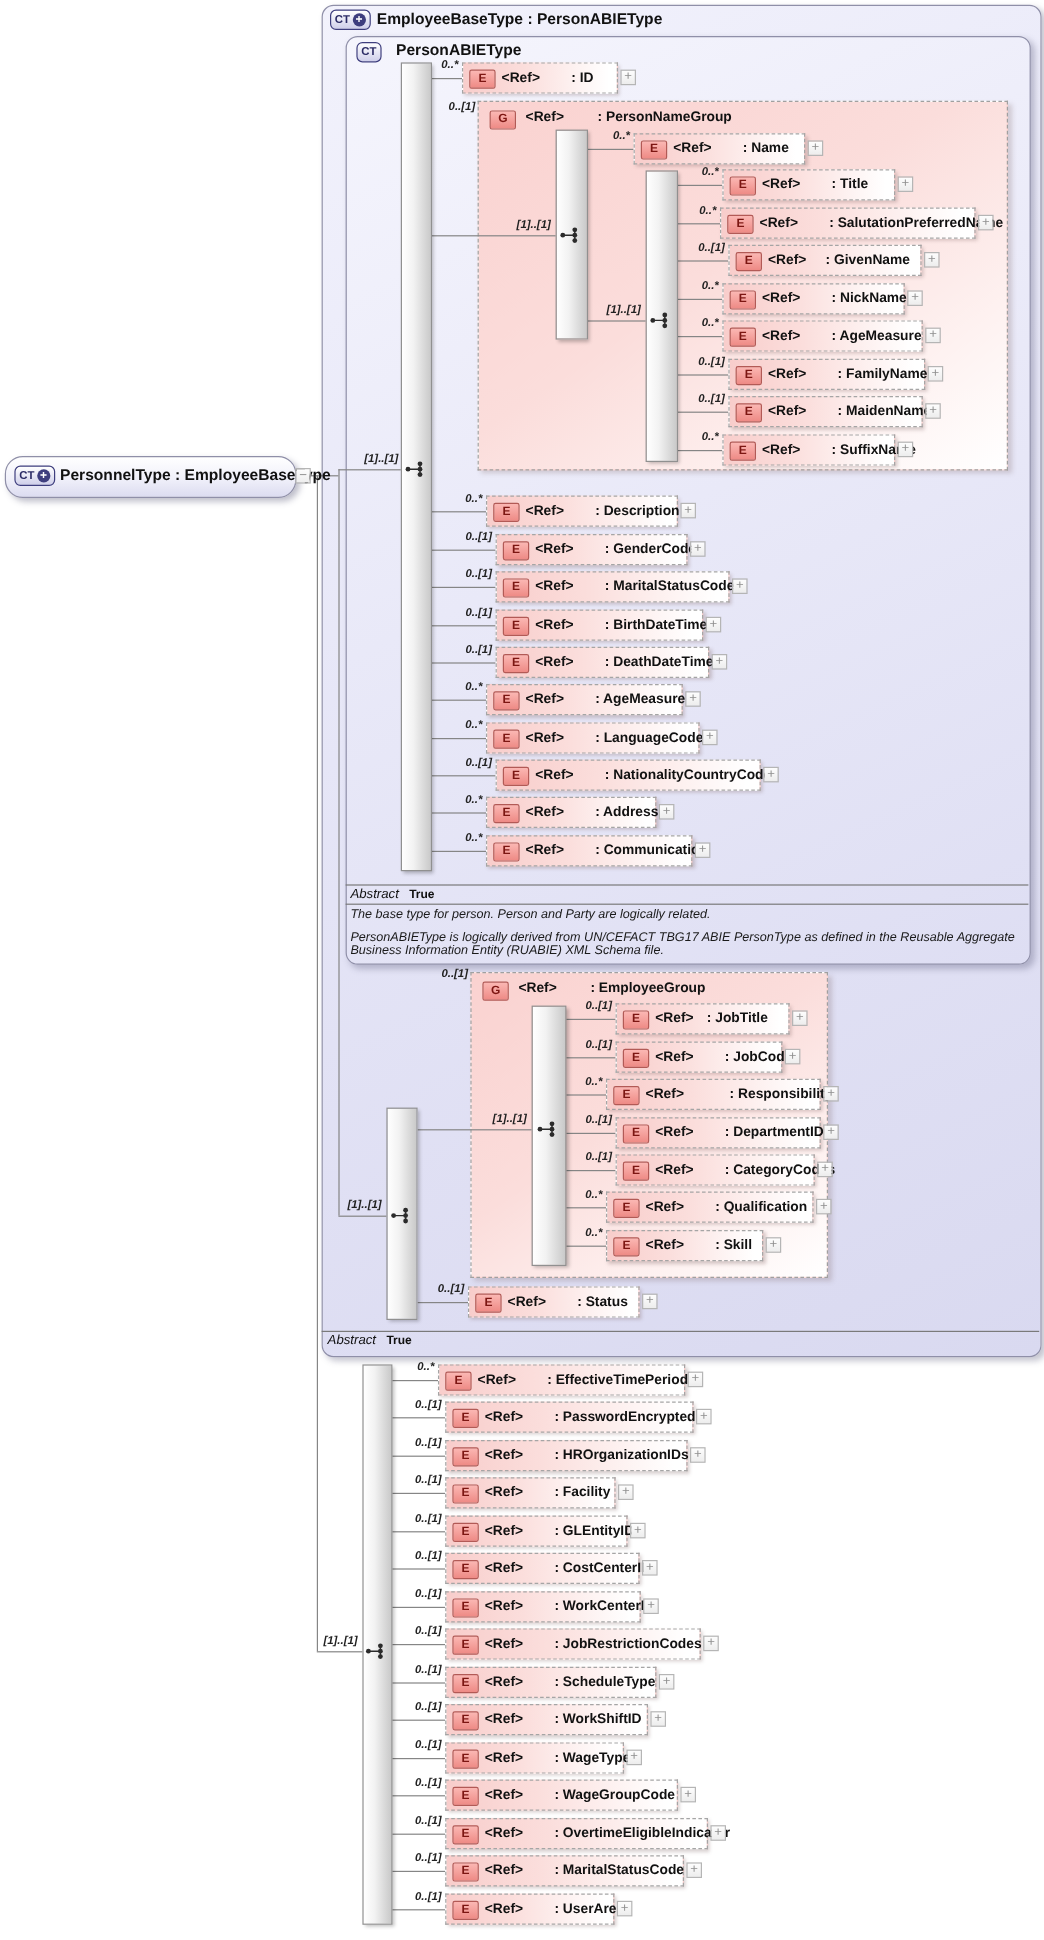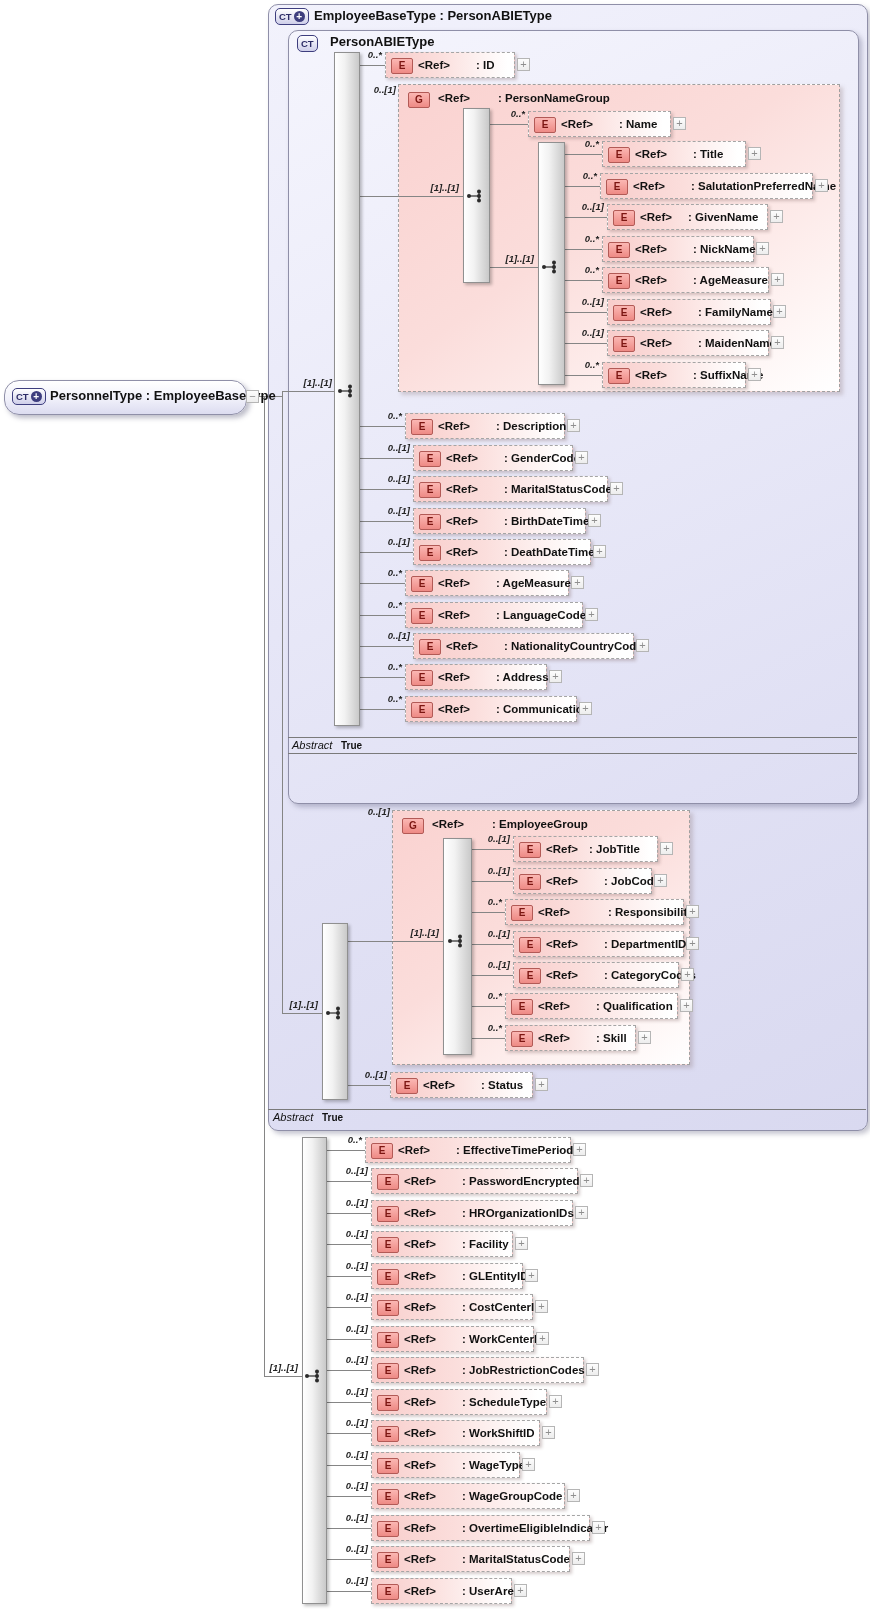--- a/index.html
+++ b/index.html
@@ -495,20 +495,22 @@
 
   <span class="ctbadge" style="left:297px;top:35px;">
     <span>CT</span>
   </span>
   <div class="hdr" style="left:330px;top:34px;">PersonABIEType</div>
 
   <div class="divider" style="left:288px;top:737px;width:569px;"></div>
   <div class="abslabel" style="left:292px;top:739px;">Abstract</div>
   <div class="absvalue" style="left:341px;top:740px;">True</div>
   <div class="divider" style="left:288px;top:753px;width:569px;"></div>
+  <div class="annot" style="left:292px;top:757px;width:560px;">The base type for person. Person and Party are logically related.</div>
+  <div class="annot" style="left:292px;top:776px;width:560px;">PersonABIEType is logically derived from UN/CEFACT TBG17 ABIE PersonType as defined in the Reusable Aggregate Business Information Entity (RUABIE) XML Schema file.</div>
 
   <div class="divider" style="left:268px;top:1109px;width:598px;"></div>
   <div class="abslabel" style="left:273px;top:1111px;">Abstract</div>
   <div class="absvalue" style="left:322px;top:1112px;">True</div>
 
   <div class="rootbox" style="left:4px;top:380px;width:241px;height:33px;"></div>
   <span class="ctbadge" style="left:12px;top:388px;">
     <span>CT</span>
       <span class="plusdot">+</span>
   </span>

